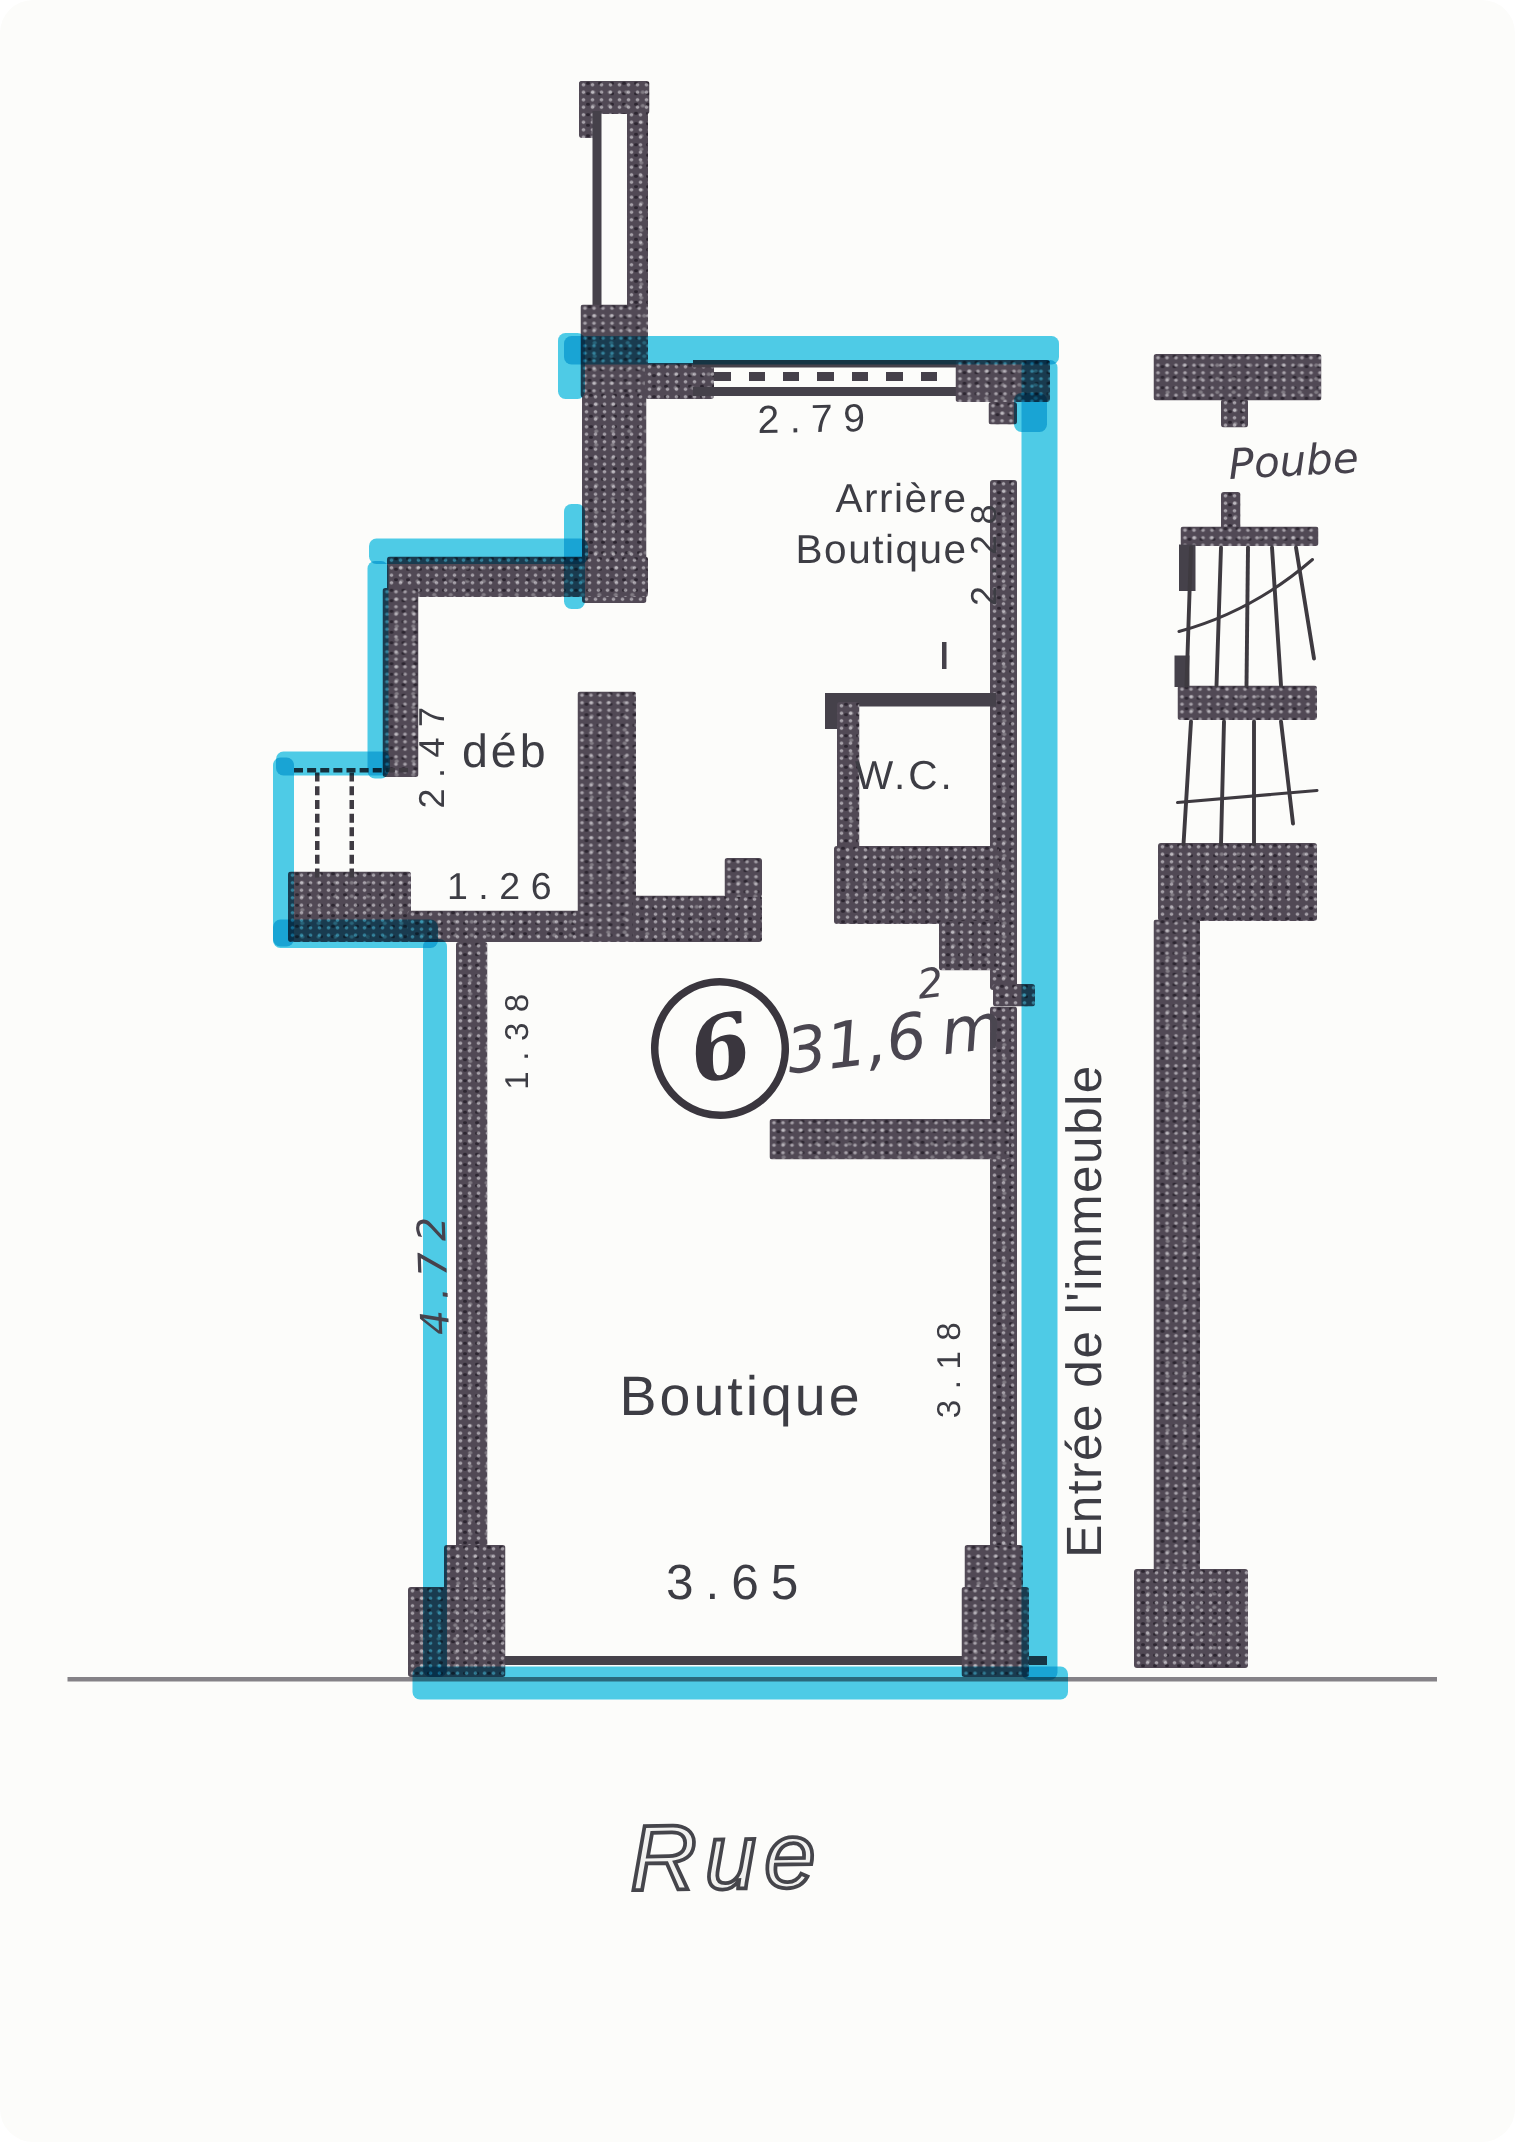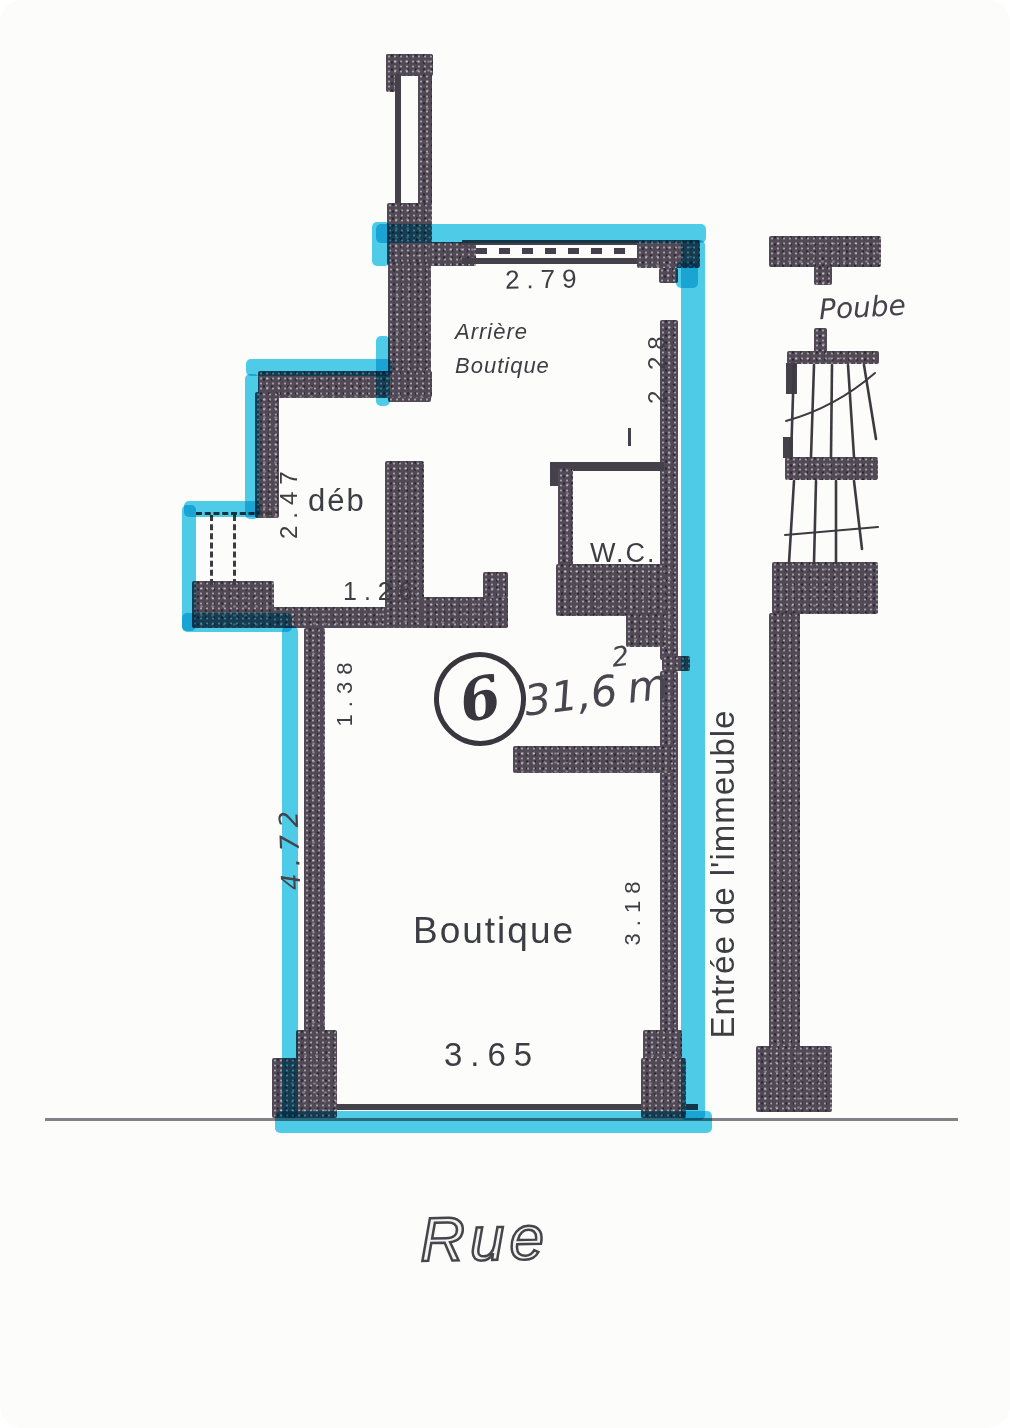--- a/index.html
+++ b/index.html
@@ -128,34 +128,34 @@
   <div class="cyan" style="left:246px;top:359px;width:146px;height:17px;"></div>
   <div class="cyan" style="left:245px;top:374px;width:14px;height:145px;"></div>
   <div class="cyan" style="left:184px;top:501px;width:76px;height:16px;"></div>
   <div class="cyan" style="left:182px;top:505px;width:14px;height:126px;"></div>
   <div class="cyan" style="left:182px;top:613px;width:110px;height:19px;"></div>
   <div class="cyan" style="left:282px;top:626px;width:16px;height:492px;"></div>
   <div class="cyan" style="left:275px;top:1111px;width:437px;height:22px;"></div>
 
   <div class="lbl dim" style="left:505px;top:264px;font-size:26px;transform:rotate(-1deg);">2.79</div>
 
-  <div class="lbl" style="left:455px;top:315px;width:190px;text-align:left;font-size:22px;line-height:34px;letter-spacing:1px;font-style:italic;">
+  <div class="lbl" style="left:455px;top:315px;width:190px;text-align:right;font-size:27px;line-height:34px;letter-spacing:1px;">
     <div>Arrière</div>
     <div>Boutique</div>
   </div>
 
   <div class="lbl dim vrot" style="left:621px;top:354px;width:72px;font-size:24px;">2.28</div>
 
   <div class="lbl" style="left:308px;top:483px;font-size:31px;letter-spacing:2px;">déb</div>
 
   <div class="lbl dim vrot" style="left:253px;top:489px;width:72px;font-size:24px;">2.47</div>
 
-  <div class="lbl dim" style="left:298px;top:577px;font-size:25px;margin-left:45px;">1.26</div>
+  <div class="lbl dim" style="left:298px;top:577px;font-size:25px;">1.26</div>
 
-  <div class="lbl" style="left:590px;top:502px;font-size:27px;letter-spacing:2px;margin-top:36px;">W.C.</div>
+  <div class="lbl" style="left:570px;top:502px;font-size:27px;letter-spacing:2px;">W.C.</div>
 
   <div class="lbl dim vrot" style="left:309px;top:678px;width:72px;font-size:22px;">1.38</div>
 
   <div class="lbl dim vrot hand" style="left:254px;top:839px;width:72px;font-size:26px;transform:rotate(-92deg);">4.72</div>
 
   <div id="circle6">
     <span>6</span>
   </div>
 
   <div class="area-note">

